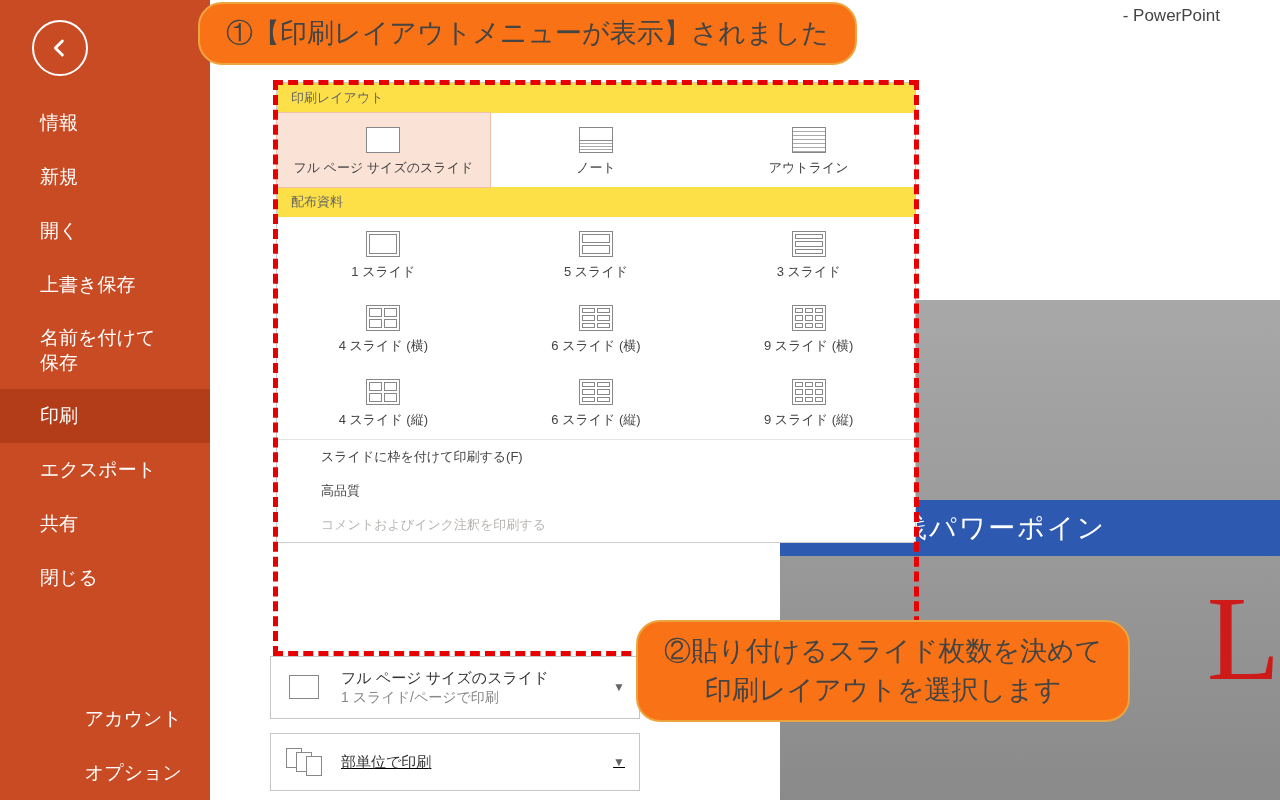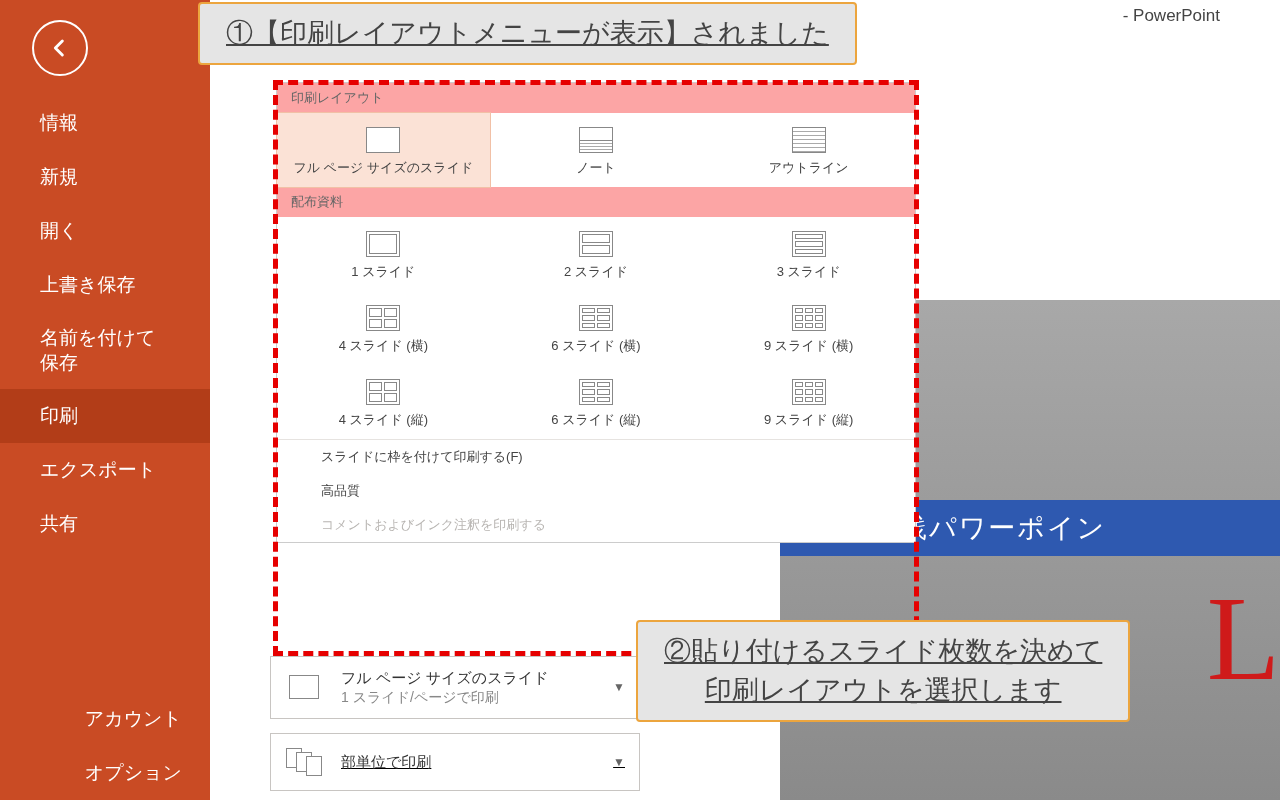--- a/index.html
+++ b/index.html
@@ -14,21 +14,21 @@
   .side-list li.multiline { line-height: 1.3; }
   .side-list li.active { background: #b23d18; }
   .side-bottom { position: absolute; bottom: 0; left:0; right:0;text-align:right; }
   .side-bottom li { padding: 14px 28px 14px 40px; font-size: 19px; list-style:none; }
 
   
   .title-area { position:absolute; top:6px; right:60px; font-size:17px; color:#444; }
 
   
   .popup { position:absolute; left:276px; top:82px; width:640px; background:#fff; border:1px solid #ccc; z-index:5; }
-  .section-hdr { background:#fca5a5; color:#666; font-size:13px; padding:6px 14px; }
+  .section-hdr { background:#fde047; color:#666; font-size:13px; padding:6px 14px; }
   .grid3 { display:grid; grid-template-columns:repeat(3,1fr); }
   .opt { display:flex; flex-direction:column; align-items:center; justify-content:flex-end; gap:6px; padding:14px 4px 10px; font-size:13px; color:#444; cursor:pointer; }
   .opt.selected { background:#fbe2d6; outline:1px solid #f1c0a6; }
   .opt .thumb { width:34px; height:26px; border:1px solid #888; background:#fff; display:grid; }
   .thumb.fullpage { }
   .thumb.notes { display:flex; flex-direction:column; }
   .thumb.notes div:first-child { flex:1; border-bottom:1px solid #888; }
   .thumb.notes div:last-child { flex:1; background:repeating-linear-gradient(#fff,#fff 2px,#aaa 2px,#aaa 3px); }
   .thumb.outline { background:repeating-linear-gradient(#fff,#fff 3px,#aaa 3px,#aaa 4px); }
   .thumb.handout { padding:2px; gap:2px; }
@@ -41,21 +41,21 @@
   .handout div { border:1px solid #888; }
   .opt-list { border-top:1px solid #e6e3e0; }
   .opt-list .row { display:flex; align-items:center; padding:8px 40px 8px 44px; font-size:13px; color:#444; position:relative; cursor:pointer;}
   .opt-list .row.disabled { color:#b8b5b2; cursor:default;}
   .opt-list .row.checked::before { content:"✓"; position:absolute; left:20px; color:#555; font-size:14px; }
 
   
   .dashed-box { position:absolute; left:273px; top:80px; width:646px; height:576px; border:5px dashed #e60000; z-index:20; pointer-events:none; }
 
   
-  .callout { position:absolute; background:#e5e5e5; border:2px solid #eca53e; border-radius:4px; font-size:27px; color:#444; padding:10px 26px; z-index:30; line-height:1.45;text-decoration:underline; }
+  .callout { position:absolute; background:#f97316; border:2px solid #eca53e; border-radius:24px; font-size:27px; color:#444; padding:10px 26px; z-index:30; line-height:1.45; }
   .callout.c1 { left:198px; top:2px; }
   .callout.c2 { left:636px; top:620px; text-align:center; }
 
   
   .settings { position:absolute; left:270px; top:656px; width:370px; z-index:4;}
   .dd { border:1px solid #c8c5c2; background:#fff; display:flex; align-items:center; padding:10px 10px; gap:14px; cursor:pointer;}
   .dd + .dd { margin-top:14px;text-decoration:underline; }
   .dd .ico { width:46px; height:36px; display:flex; align-items:center; justify-content:center; }
   .dd .txt { flex:1; line-height:1.4; }
   .dd .line1 { font-size:15px; color:#333; }
@@ -85,20 +85,21 @@
   </div>
   <ul class="side-list" id="side-list">
       <li>情報</li>
       <li>新規</li>
       <li>開く</li>
       <li>上書き保存</li>
       <li class="multiline">名前を付けて<br>保存</li>
       <li class="active">印刷</li>
       <li>エクスポート</li>
       <li>共有</li>
+      <li>閉じる</li>
     </ul>
   <ul class="side-bottom" id="side-bottom">
       <li>アカウント</li>
       <li>オプション</li>
     </ul>
 </nav>
 
 <div class="title-area">- PowerPoint</div>
 
 <div class="preview">
@@ -133,21 +134,21 @@
         <div class="thumb handout h1">
           <div></div>
         </div>
         <span>1 スライド</span>
       </div>
       <div class="opt">
         <div class="thumb handout h2">
           <div></div>
           <div></div>
         </div>
-        <span>2 スライド</span>
+        <span>5 スライド</span>
       </div>
       <div class="opt">
         <div class="thumb handout h3">
           <div></div>
           <div></div>
           <div></div>
         </div>
         <span>3 スライド</span>
       </div>
       <div class="opt">

